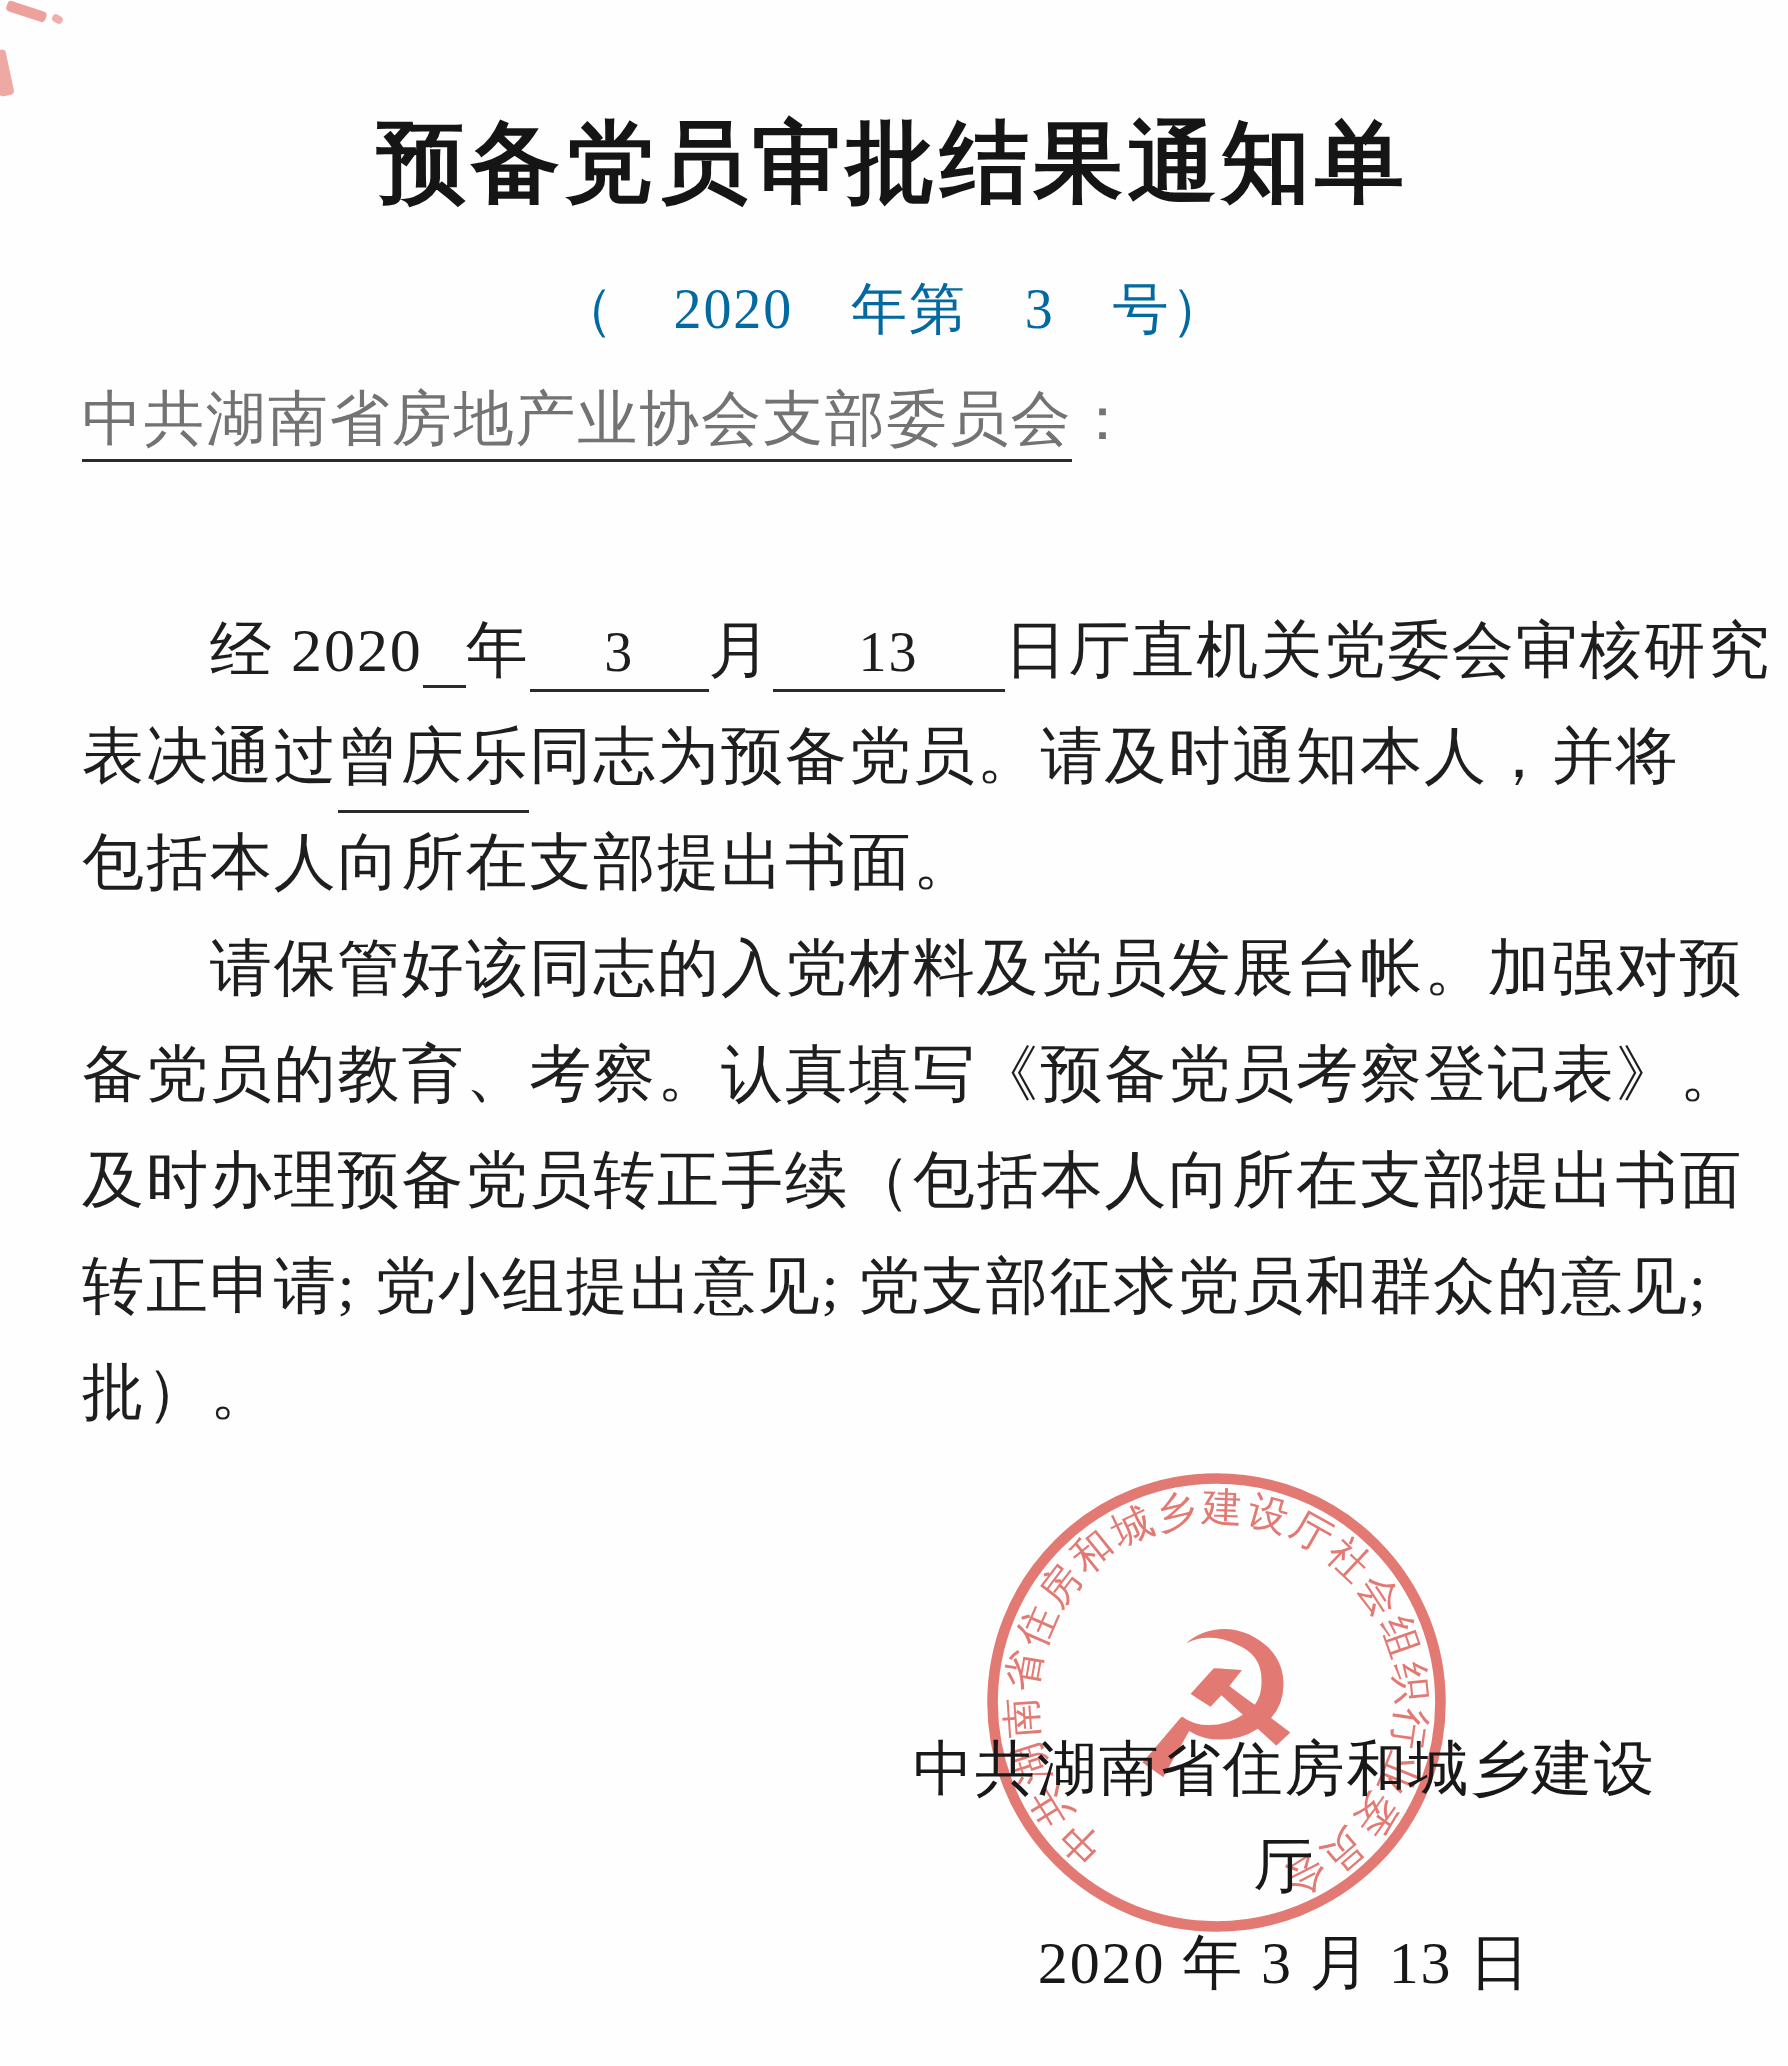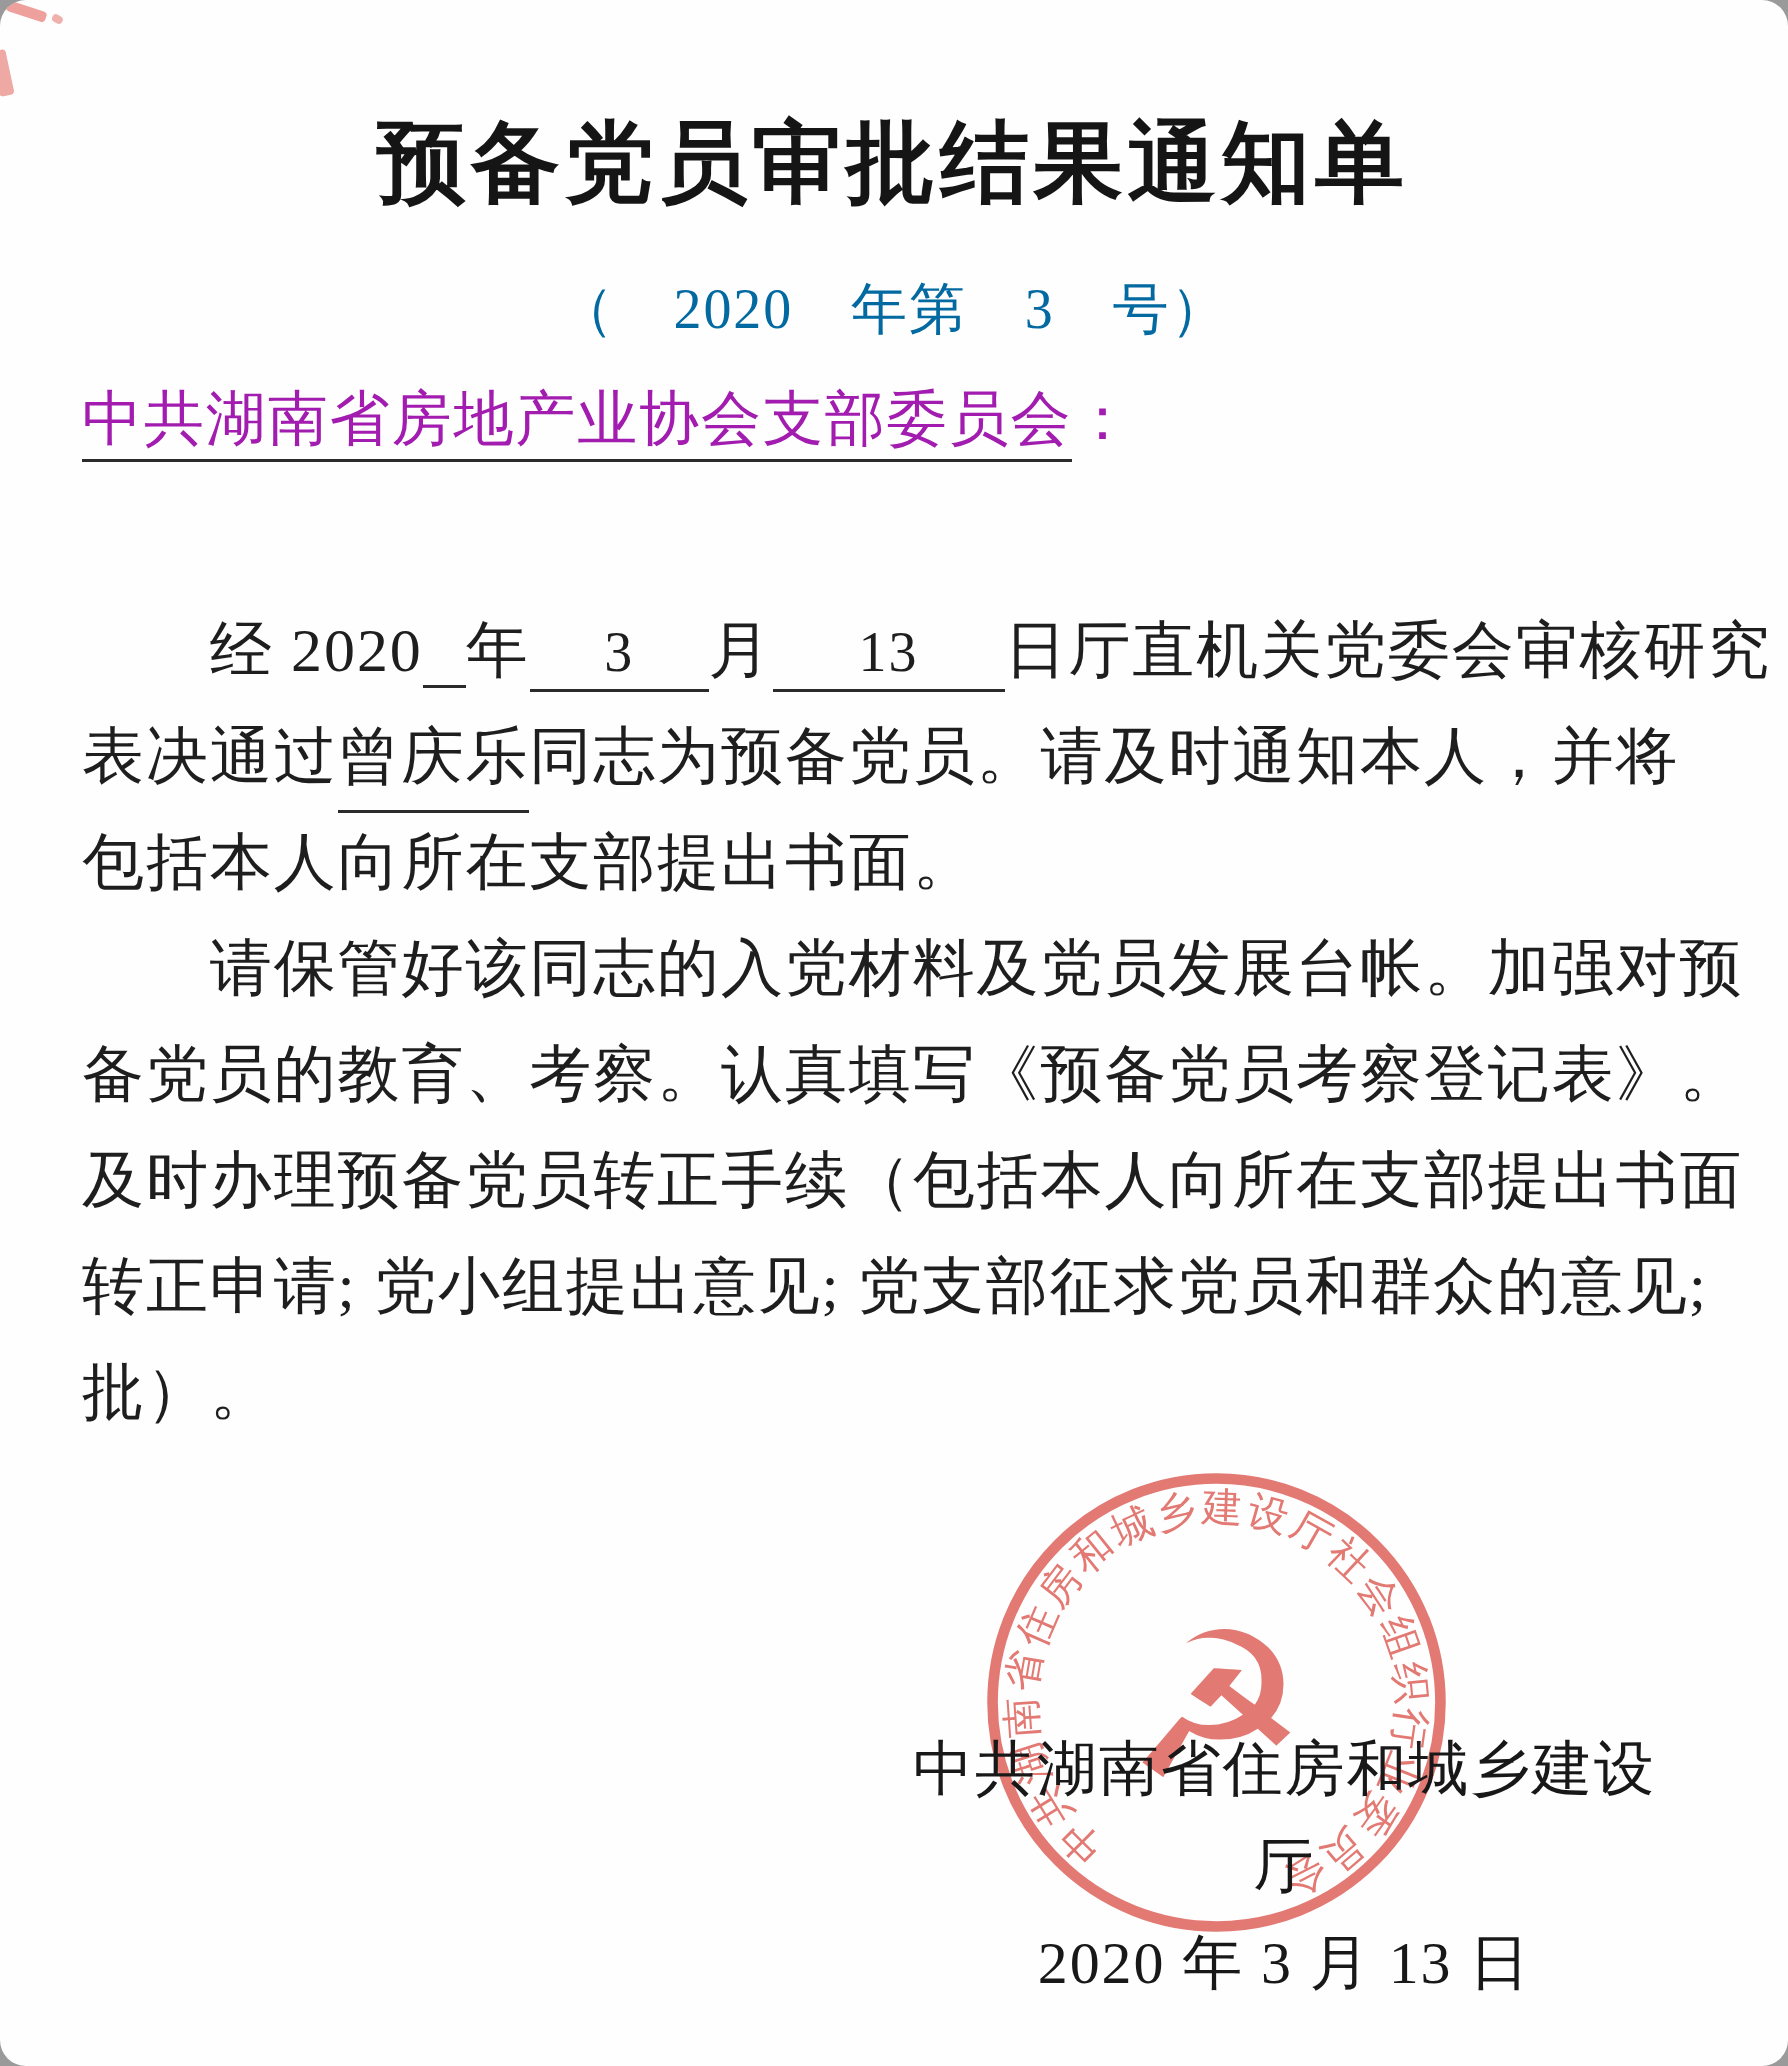--- a/index.html
+++ b/index.html
@@ -3,21 +3,20 @@
 <meta charset="utf-8">
 <style>
   html,body{margin:0;padding:0;background:#9a9a9a;}
   .page{
     position:relative;
     width:1788px;height:2066px;
     background:#fefefe;
     overflow:hidden;
     font-family:"Liberation Serif", serif;
     color:#1f1f1f;
-    border-radius:26px;
   }
   .artifact{position:absolute;background:#e2625a;border-radius:3.9px;}
   .a1{left:5.8px;top:5.8px;width:41px;height:10.6px;opacity:.6;transform:rotate(18deg);}
   .a2{left:-4.8px;top:50px;width:14.5px;height:46px;opacity:.55;transform:rotate(-12deg);}
   .a3{left:52px;top:14.5px;width:10.6px;height:7.7px;opacity:.5;transform:rotate(30deg);}
 
   .title{
     position:absolute;left:82px;top:112px;width:1622px;
     text-align:center;
     font-family:"DejaVu Sans", sans-serif;
@@ -27,21 +26,21 @@
   }
   .issue-line{
     position:absolute;left:82px;top:273px;width:1622px;
     text-align:center;
     font-size:56px;line-height:73px;letter-spacing:1.9px;
     color:#0369a1;
   }
   .addressee{
     position:absolute;left:82px;top:378px;
     font-size:60px;line-height:83px;letter-spacing:1.9px;
-    color:#a21caf;
+    color:#737373;
     z-index:2;
   }
   .addressee .org{
     display:inline-block;
     line-height:79px;
     border-bottom:3.9px solid #2b2b2b;
   }
   .body-text{
     position:absolute;left:82px;top:597px;width:1641px;
     font-size:62px;letter-spacing:1.9px;

